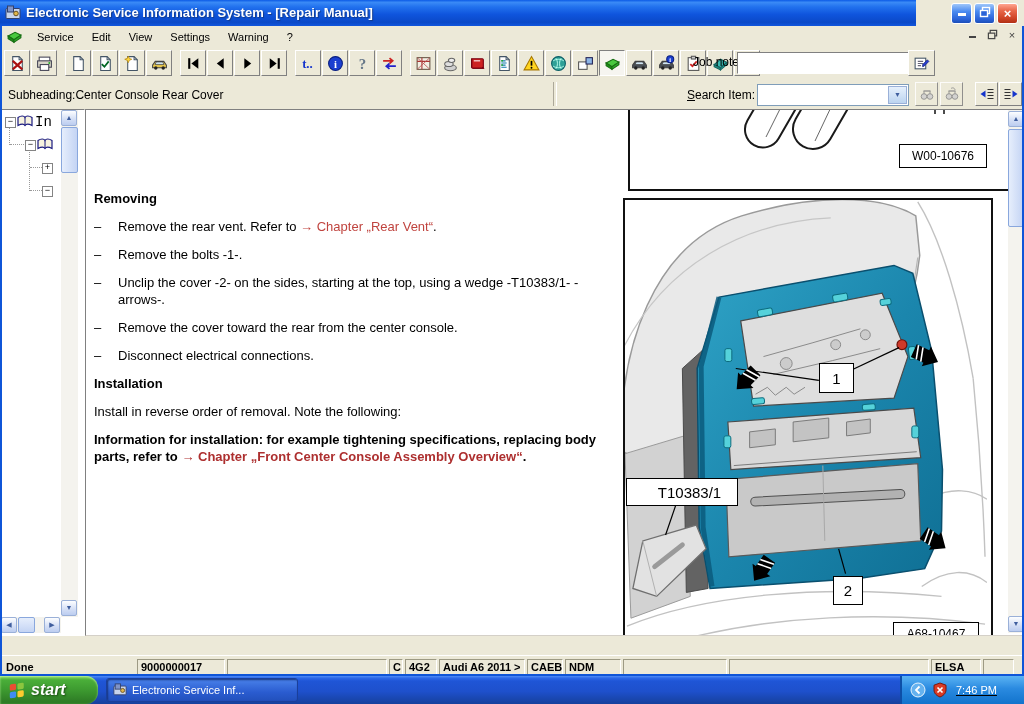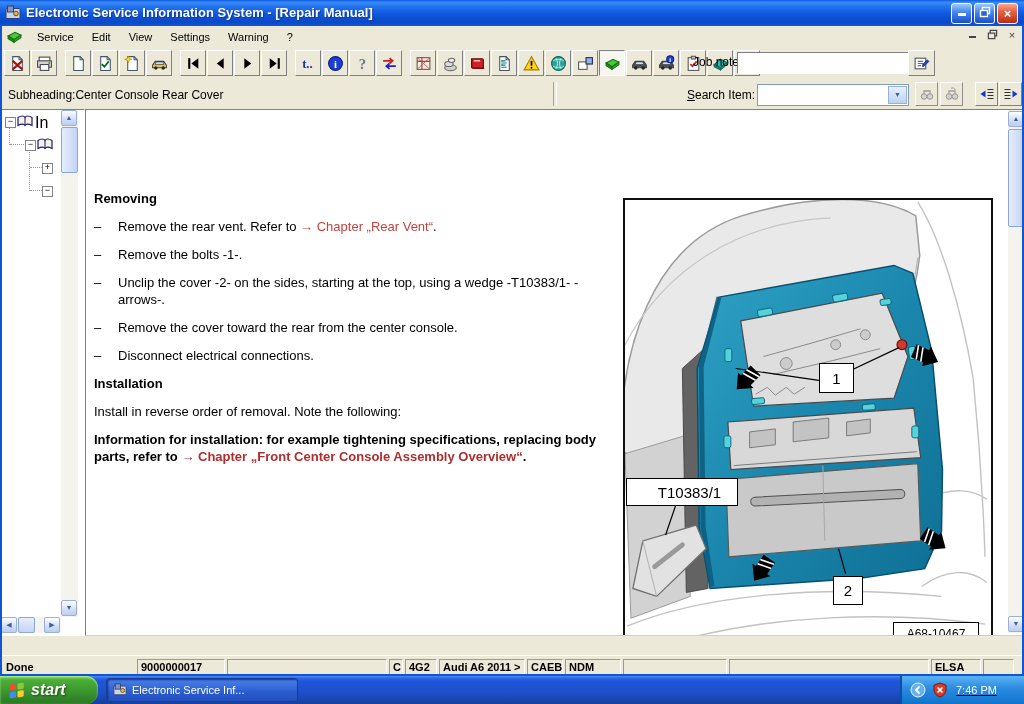--- a/index.html
+++ b/index.html
@@ -2,21 +2,21 @@
 <html><head>
 <meta charset="utf-8">
 <style>
   html,body{margin:0;padding:0;background:#000;}
   body{width:1024px;height:704px;font-family:"Liberation Sans",sans-serif;font-size:11px;overflow:hidden;}
   .screen{position:relative;width:1024px;height:704px;overflow:hidden;background:#ece9d8;}
   .abs{position:absolute;}
   
   .app{position:absolute;left:0;top:0;width:1024px;height:676px;background:#ece9d8;}
   .edge{position:absolute;background:#0f55d8;z-index:60;pointer-events:none;}
-  .titlebar{position:absolute;left:0;top:0;width:1024px;height:26px;
+  .titlebar{position:absolute;left:0;top:0;width:916px;height:26px;
     background:linear-gradient(180deg,#0b5ae6 0%,#3a8af6 9%,#2272ee 26%,#0f55dd 55%,#0a49c8 86%,#1156dd 100%);
     color:#fff;font-weight:bold;font-size:13px;}
   .titlebar .ticonapp{position:absolute;left:5px;top:5px;width:16px;height:16px;}
   .titlebar .ttext{position:absolute;left:26px;top:5px;text-shadow:1px 1px 1px #123a8a;white-space:nowrap;}
   .wbtn{position:absolute;top:3px;width:21px;height:21px;border:1px solid #fff;border-radius:3px;
     background:linear-gradient(180deg,#9ec6fa,#4a8af0 40%,#2a63d8 80%,#1d4fb8);color:#fff;
     text-align:center;line-height:19px;font-size:13px;font-weight:bold;padding:0;}
   .wbtn.close{background:linear-gradient(180deg,#ffa58f,#e8684a 35%,#cf4426 75%,#b03014);}
   .minglyph{display:inline-block;width:8px;height:3px;border-bottom:3px solid #fff;margin-bottom:2px;}
   
@@ -52,21 +52,21 @@
   .sbtn.disabled{opacity:.85;}
   
   .main{position:absolute;left:0;top:109px;width:1024px;height:525px;background:#ece9d8;}
   .treepanel{position:absolute;left:0;top:0;width:83px;height:525px;background:#fff;border:1px solid;border-color:#808080 #fff #fff #808080;overflow:hidden;}
   .docpanel{position:absolute;left:85px;top:0;width:939px;height:525px;background:#fff;border:1px solid;border-color:#808080 #d4d0c8 #d4d0c8 #808080;overflow:hidden;}
   
   .texp{position:absolute;width:9px;height:9px;background:#fff;border:1px solid #848484;font-size:9px;line-height:7px;text-align:center;color:#000;}
   .texp.minus::before{content:"−";}
   .texp.plus::before{content:"+";}
   .tbook{position:absolute;width:16px;height:13px;}
-  .tlabel{position:absolute;font-family:Liberation Sans, sans-serif;font-size:16px;color:#000;}
+  .tlabel{position:absolute;font-family:Liberation Mono, monospace;font-size:14px;color:#000;}
   .dotv{position:absolute;width:1px;border-left:1px dotted #9a9a9a;}
   .doth{position:absolute;height:1px;border-top:1px dotted #9a9a9a;}
   
   .sbtrack{background:#f4f3ee;}
   .sbbtn{position:absolute;width:16px;height:16px;border:1px solid #9ab0d8;border-radius:2px;
     background:linear-gradient(180deg,#fdfeff,#d3def5 60%,#bccdf0);color:#3f5e9e;font-size:7px;text-align:center;line-height:14px;padding:0;}
   .sbthumb{position:absolute;border:1px solid #89a7dd;border-radius:2px;background:linear-gradient(90deg,#e6eefc,#c4d4f4);}
   .sbthumb.h{background:linear-gradient(180deg,#e6eefc,#c4d4f4);}
   
   .doctext{position:absolute;left:8px;top:76px;width:528px;font-size:13px;line-height:17px;color:#000;}
@@ -465,20 +465,32 @@
             </div>
             <div class="doc-bullet">
               <span class="dash">–</span>
               <span class="btext"><span>Disconnect electrical connections.</span></span>
             </div>
             <div class="doc-heading">Installation</div>
             <div class="doc-para"><span class="btext" style="width: auto;"><span>Install in reverse order of removal. Note the following:</span></span></div>
             <div class="doc-para bold"><span class="btext" style="width: auto;"><span>Information for installation: for example tightening specifications, replacing body parts, refer to </span><span class="doclink">→ Chapter „Front Center Console Assembly Overview“</span><span>.</span></span></div>
           </div>
 
+        <div class="fig1">
+          <svg width="376" height="82" viewBox="0 0 376 82">
+            <g fill="#fff" stroke="#1a1a1a" stroke-width="2">
+              <rect x="128" y="-40" width="36" height="88" rx="18" transform="rotate(30 146 4)"></rect>
+              <rect x="178" y="-52" width="40" height="102" rx="20" transform="rotate(30 198 0)"></rect>
+            </g>
+            <path d="M152 2L136 34" stroke="#666" stroke-width="1" fill="none"></path>
+            <path d="M203 0L185 38" stroke="#666" stroke-width="1" fill="none"></path>
+            <path d="M305 0v11M305 5h9M314 0v11" stroke="#111" stroke-width="1.5" fill="none"></path>
+          </svg>
+          <div class="figlabel figcode" style="left:269px;top:41px;width:86px;height:22px;">W00-10676</div>
+        </div>
 
         <div class="fig2">
           <svg width="362" height="439" viewBox="0 0 366 443" preserveAspectRatio="none">
             <defs>
               <linearGradient id="tg" x1="0" y1="0" x2="1" y2="1">
                 <stop offset="0" stop-color="#2fa3c6"></stop>
                   <stop offset=".5" stop-color="#1b86ad"></stop>
                   <stop offset="1" stop-color="#0f6f94"></stop>
               </linearGradient>
             </defs>

